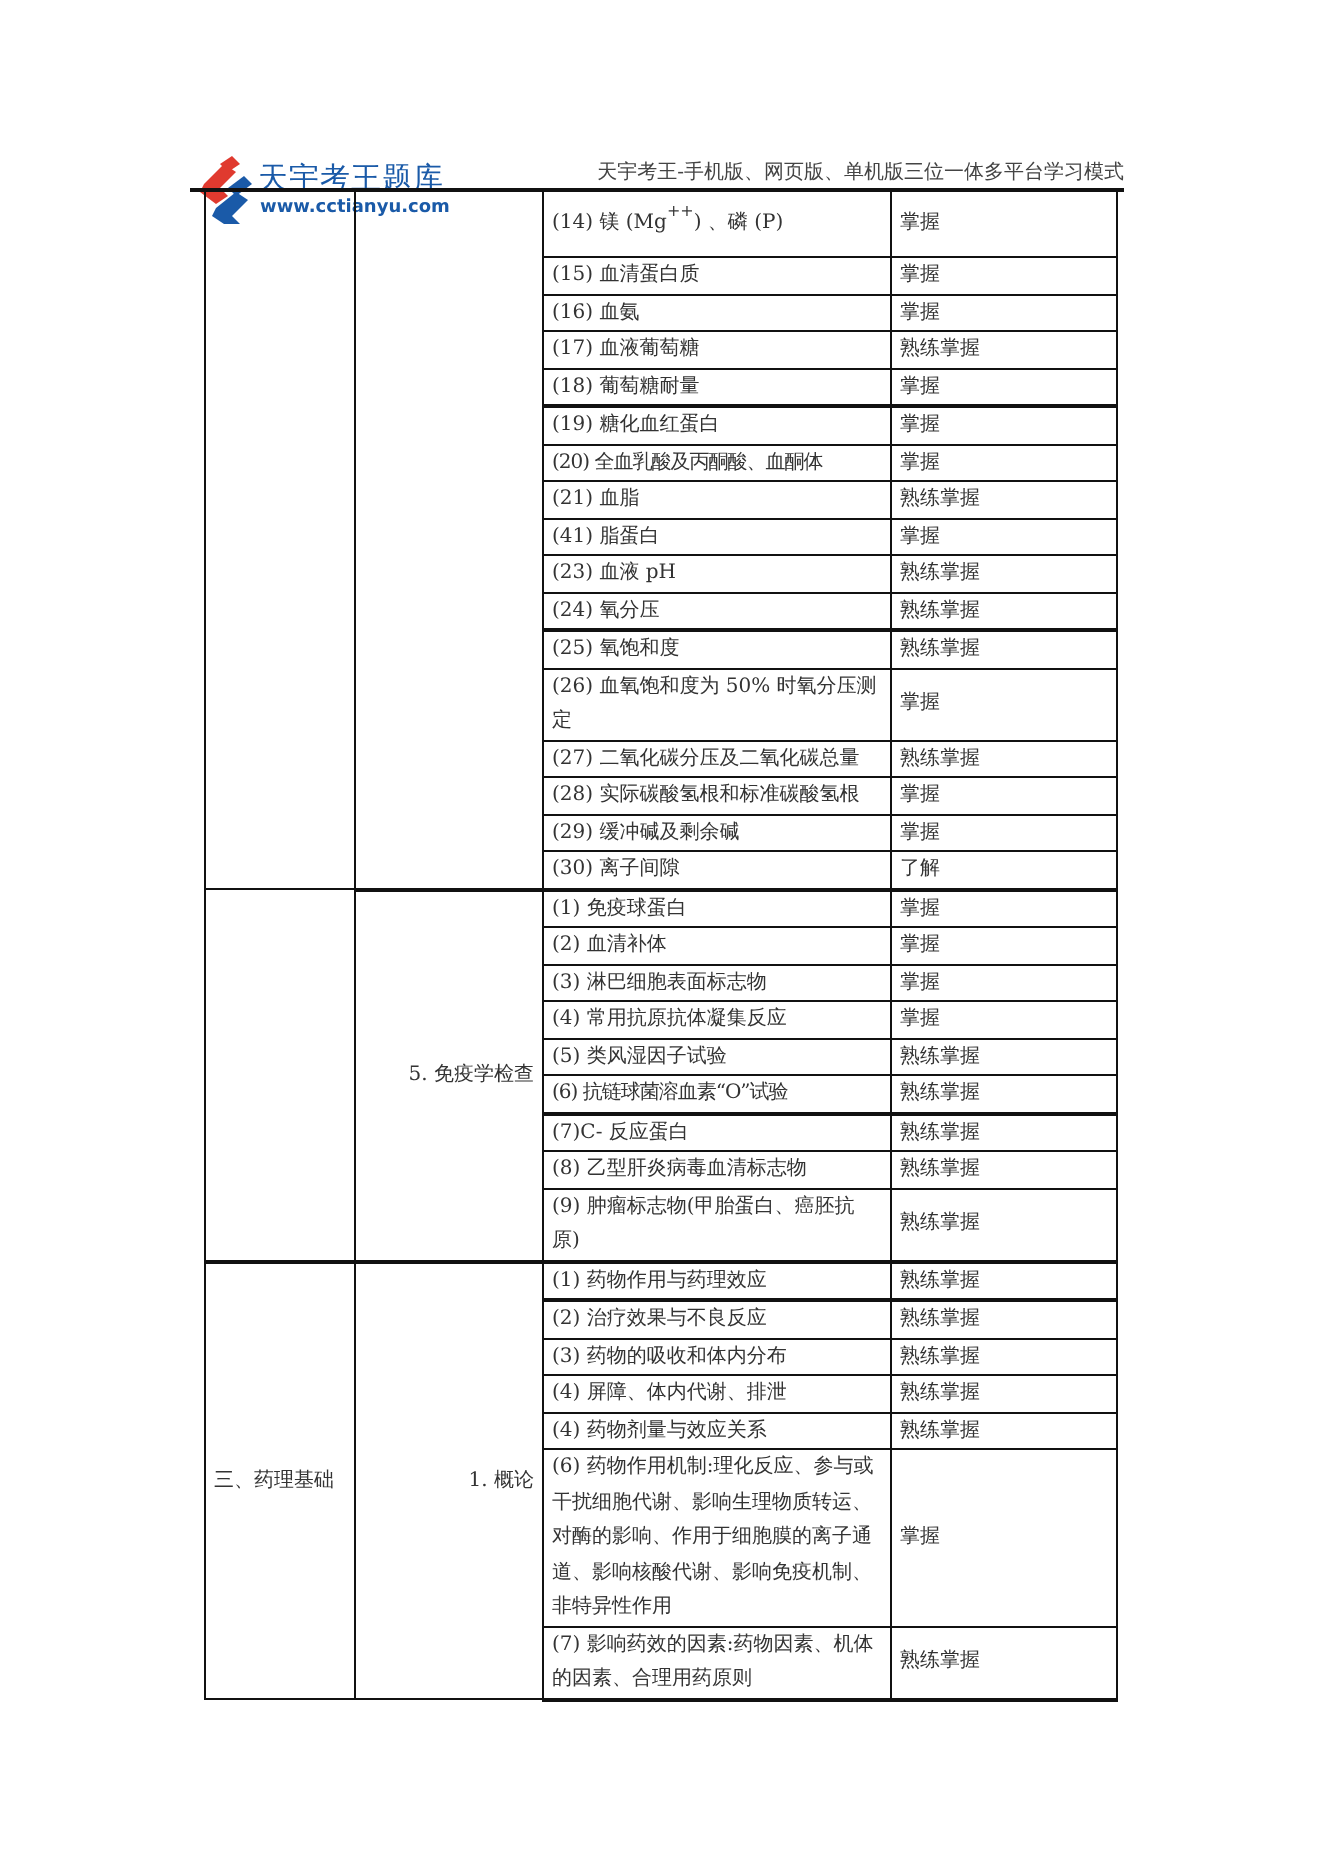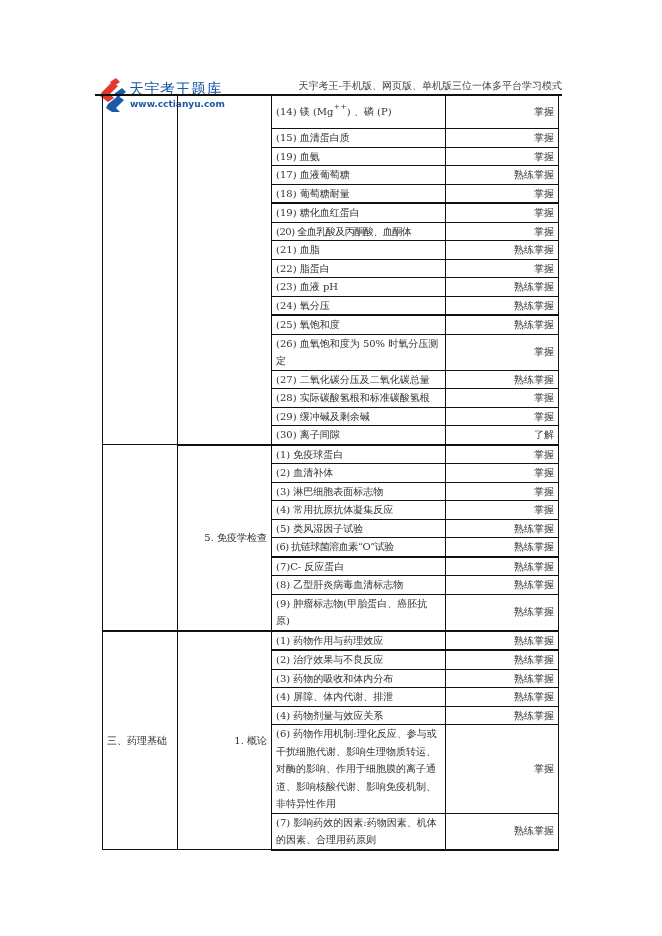--- a/index.html
+++ b/index.html
@@ -16,21 +16,21 @@
 
   table.syllabus { position: absolute; left: 102px; top: 95px; width: 457px;
     border-collapse: collapse; table-layout: fixed; font-size: 10px; line-height: 17.5px; }
   table.syllabus td { border: 1px solid #111; padding: 0 4px; vertical-align: middle; color: #333; }
   table.syllabus tr.thick-top td.c3, table.syllabus tr.thick-top td.c4 { border-top: 2px solid #111; }
   table.syllabus tr.sect-top td { border-top: 2px solid #111; }
   table.syllabus tr:last-child td { border-bottom: 2px solid #111; }
   td.c1 { width: 66px; }
   td.c2 { width: 85px; text-align: right; }
   td.c3 { width: 165px; }
-  td.c4 { width: 104px; text-align: right; }
+  td.c4 { width: 104px; }
   .sup { font-size: 8px; position: relative; top: -6px; }
 </style>
 </head>
 <body>
 
 <div class="logo">
   <svg class="logo-mark" viewBox="0 0 28 34" width="28" height="34">
     <polygon points="4,14 14,4 20,8 12,16 16,20 10,24 2,18" fill="#e03a2f"></polygon>
     <polygon points="12,4 18,0 22,4 16,8" fill="#e03a2f"></polygon>
     <polygon points="10,26 20,18 26,22 18,30 22,34 14,34 8,30" fill="#1a5aa8"></polygon>
@@ -55,21 +55,21 @@
       <td class="c1" rowspan="17"></td>
       <td class="c2" rowspan="17"></td>
       <td class="c3"><span>(14) 镁 (Mg</span><span class="sup">++</span><span>) 、磷 (P)</span></td>
       <td class="c4">掌握</td>
     </tr>
     <tr>
         <td class="c3">(15) 血清蛋白质</td>
         <td class="c4">掌握</td>
       </tr>
     <tr>
-        <td class="c3">(19) 血氨</td>
+        <td class="c3">(16) 血氨</td>
         <td class="c4">掌握</td>
       </tr>
     <tr>
         <td class="c3">(17) 血液葡萄糖</td>
         <td class="c4">熟练掌握</td>
       </tr>
     <tr>
         <td class="c3">(18) 葡萄糖耐量</td>
         <td class="c4">掌握</td>
       </tr>
@@ -79,21 +79,21 @@
       </tr>
     <tr>
         <td class="c3" style="letter-spacing:-0.5px">(20) 全血乳酸及丙酮酸、血酮体</td>
         <td class="c4">掌握</td>
       </tr>
     <tr>
         <td class="c3">(21) 血脂</td>
         <td class="c4">熟练掌握</td>
       </tr>
     <tr>
-        <td class="c3">(22) 脂蛋白</td>
+        <td class="c3">(41) 脂蛋白</td>
         <td class="c4">掌握</td>
       </tr>
     <tr>
         <td class="c3">(23) 血液 pH</td>
         <td class="c4">熟练掌握</td>
       </tr>
     <tr>
         <td class="c3">(24) 氧分压</td>
         <td class="c4">熟练掌握</td>
       </tr>

